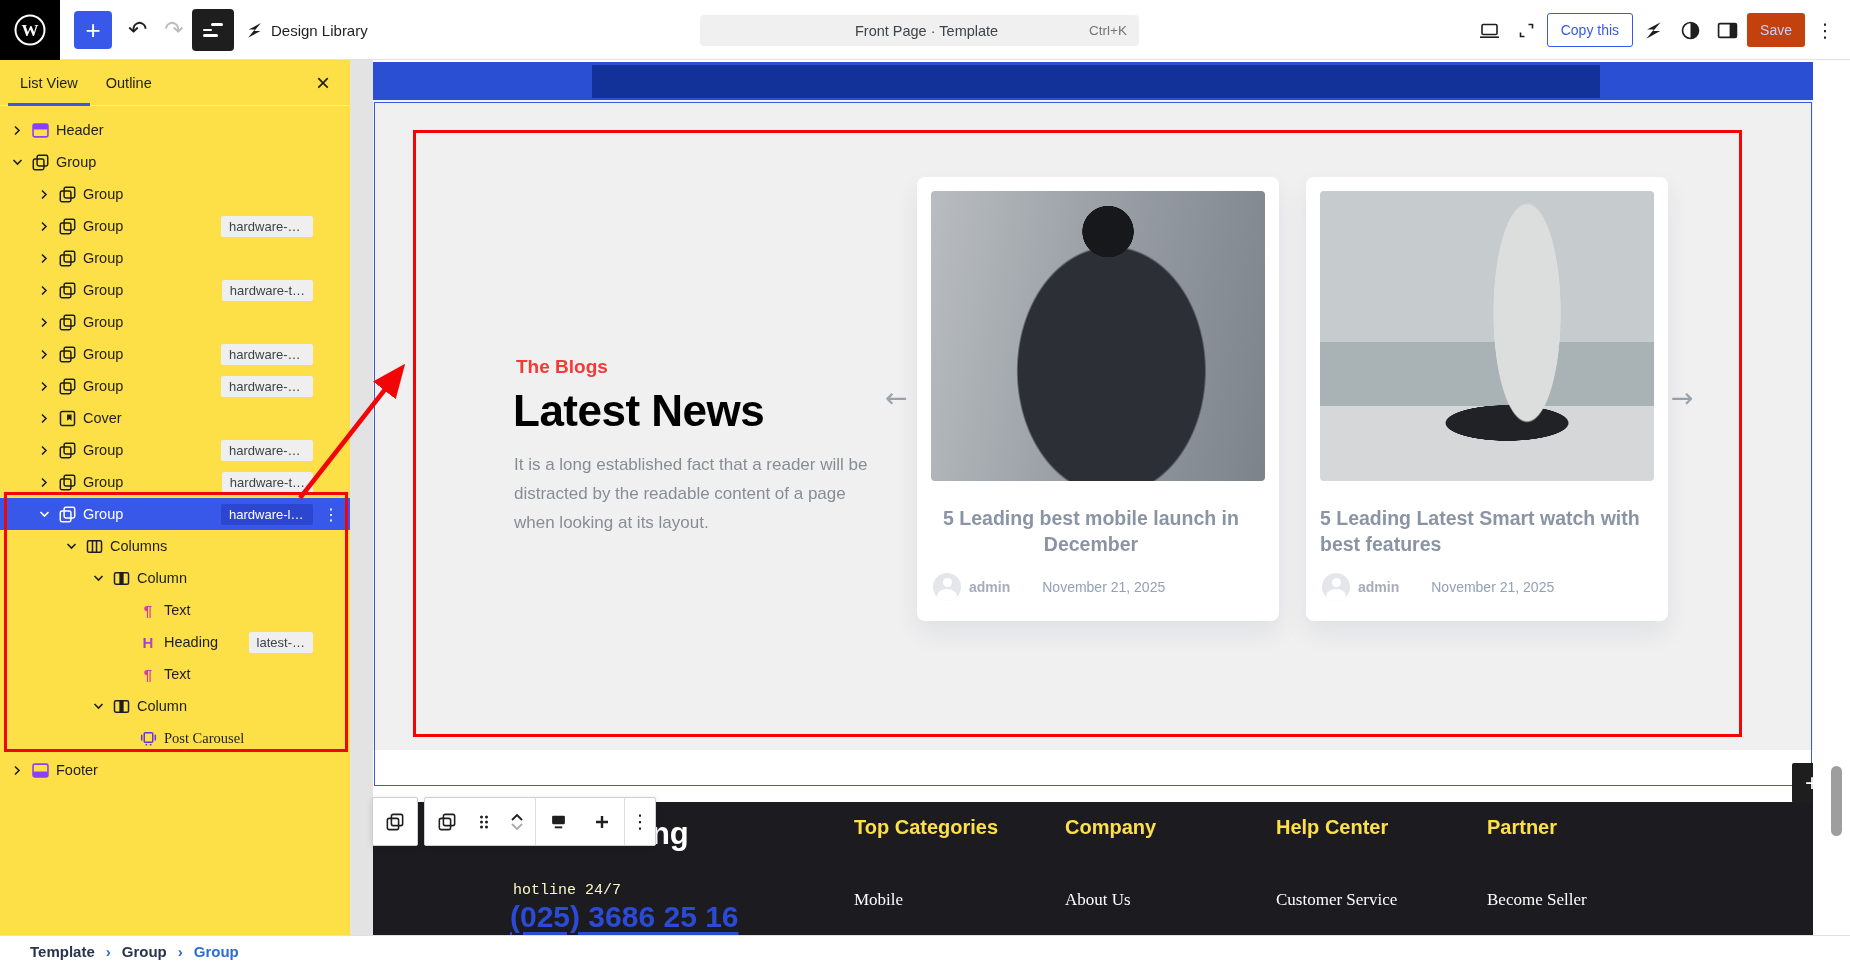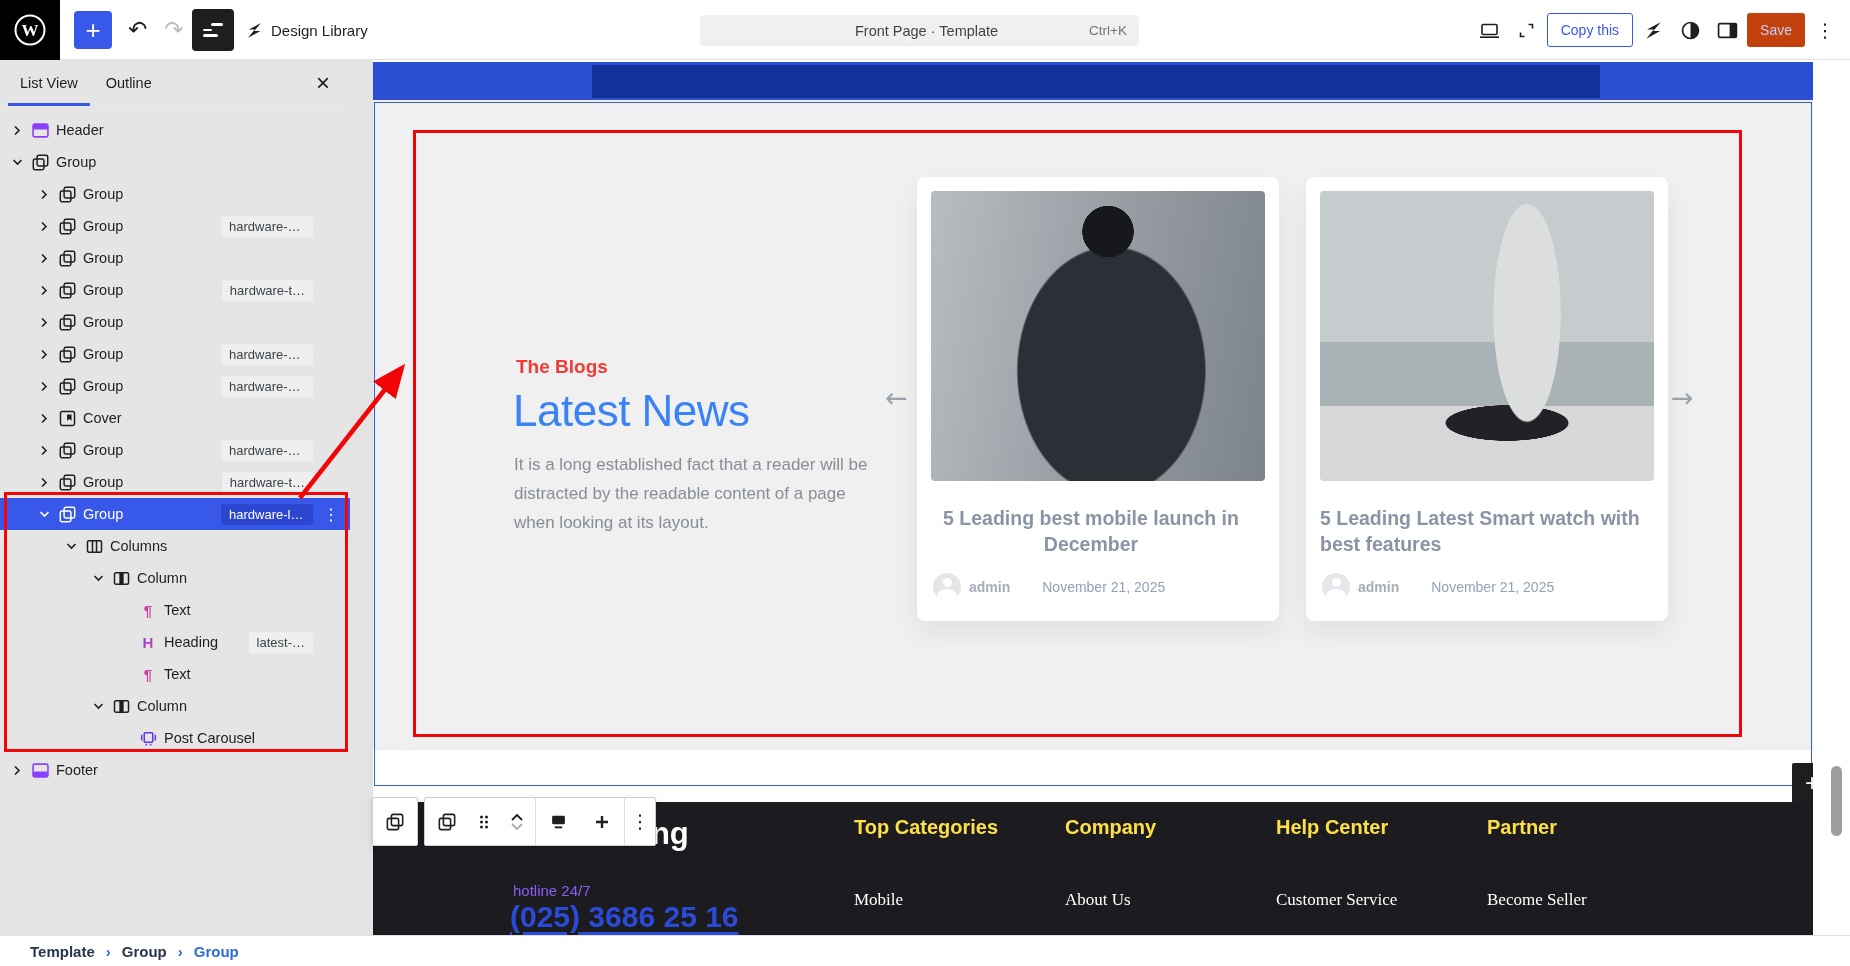--- a/index.html
+++ b/index.html
@@ -20,21 +20,21 @@
   .cmd-bar { position:absolute; left:700px; top:15px; width:439px; height:31px; background:#f0f0f0; border-radius:4px; display:flex; align-items:center; }
   .cmd-title { flex:1; text-align:center; font-size:14.5px; color:#3c434a; padding-left:64px; }
   .cmd-short { font-size:13.5px; color:#757575; padding-right:12px; }
   .top-right { position:absolute; right:8px; top:0; height:60px; display:flex; align-items:center; gap:3px; }
   .tbtn { width:34px; height:34px; display:flex; align-items:center; justify-content:center; color:#1e1e1e; }
   .copy-btn { height:34px; padding:0 13px; border:1px solid var(--accent,#3858e9); color:var(--accent,#3858e9); border-radius:3px; background:#fff; font-size:14px; display:flex; align-items:center; }
   .save-btn { height:34px; padding:0 13px; background:#c2410c; color:#c7d0f8; border-radius:3px; font-size:14px; display:flex; align-items:center; }
   .kebab { font-size:19px; color:#1e1e1e; letter-spacing:0; }
 
   
-  .sidebar { position:absolute; left:0; top:60px; width:350px; height:875px; background:#e5e5e5; z-index:30; }
+  .sidebar { position:absolute; left:0; top:60px; width:350px; height:875px; background:#fde047; z-index:30; }
   .sb-head { position:relative; height:46px; border-bottom:1px solid #e6e6e6; display:flex; align-items:flex-end; padding-left:6px; }
   .sb-tab { position:relative; padding:0 14px; height:44px; display:flex; align-items:center; font-size:14.5px; color:#1e1e1e; }
   .sb-tab.active::after { content:""; position:absolute; left:2px; right:2px; bottom:-1px; height:3px; background:var(--accent,#3858e9); }
   .sb-close { position:absolute; right:12px; top:8px; width:30px; height:30px; display:flex; align-items:center; justify-content:center; font-size:24px; color:#1e1e1e; }
   .tree { position:absolute; left:0; top:54px; width:350px; }
   .trow { position:relative; height:32px; display:flex; align-items:center; gap:7px; font-size:14.5px; color:#1e1e1e; padding-right:52px; }
   .trow .chev { width:14px; height:14px; flex:0 0 14px; display:flex; align-items:center; justify-content:center; color:#1e1e1e; }
   .trow .chev.none { visibility:hidden; }
   .trow .bicon { width:18px; height:18px; flex:0 0 18px; display:flex; align-items:center; justify-content:center; color:#1e1e1e; }
   .trow .lbl { white-space:nowrap; }
@@ -47,21 +47,21 @@
   .glyph-head { font-weight:700; font-size:15px; background:linear-gradient(120deg,#7b3bed,#e0459b); -webkit-background-clip:text; background-clip:text; color:transparent; }
 
   
   .gutter { position:absolute; left:350px; top:60px; width:23px; height:875px; background:#e3e3e3; }
   .canvas { position:absolute; left:373px; top:60px; width:1440px; height:875px; background:#fff; overflow:hidden; z-index:5; }
   .banner { position:absolute; left:0; top:2px; width:1440px; height:38px; background:var(--banner-blue,#2a4fd2); }
   .banner-dark { position:absolute; left:219px; top:5px; width:1008px; height:33px; background:var(--banner-blue-dark,#12329a); }
   .section-bg { position:absolute; left:0; top:40px; width:1440px; height:650px; background:#f0f0f1; }
   .sel-outline { position:absolute; left:1px; top:42px; width:1438px; height:684px; border:1.6px solid #3a5bd9; }
   .eyebrow { position:absolute; left:143px; top:296px; font-size:19px; font-weight:600; color:var(--eyebrow-red,#f23b36); }
-  .big-head { position:absolute; left:140px; top:326px; font-size:44px; font-weight:400; letter-spacing:-0.5px; color:#3b82f6; }
+  .big-head { position:absolute; left:140px; top:326px; font-size:44px; font-weight:700; letter-spacing:-0.5px; color:#000000; }
   .desc { position:absolute; left:141px; top:390px; width:358px; font-size:17px; line-height:1.72; color:#878d96; }
   .car-arrow { position:absolute; font-family:"DejaVu Sans",sans-serif; font-size:27px; color:#9aa2ab; top:322px; }
   .car-arrow.left { left:512px; } .car-arrow.right { left:1298px; }
   .pcard { position:absolute; top:117px; width:362px; height:444px; background:#fff; border-radius:8px; box-shadow:0 12px 26px rgba(20,30,60,.07); }
   .pcard .pimg { position:absolute; left:14px; top:14px; width:334px; height:290px; border-radius:4px; }
   .pcard .ptitle { position:absolute; left:14px; top:328px; width:320px; font-size:19.5px; line-height:1.35; font-weight:600; color:#8a94a4; }
   .pcard .pmeta { position:absolute; left:16px; top:396px; display:flex; align-items:center; gap:8px; }
   .avatar { width:28px; height:28px; border-radius:50%; background:#e4e6ea; position:relative; overflow:hidden; }
   .avatar::before { content:""; position:absolute; left:9.5px; top:5px; width:9px; height:9px; border-radius:50%; background:#fff; }
   .avatar::after { content:""; position:absolute; left:4px; top:16px; width:20px; height:14px; border-radius:50%; background:#fff; }
@@ -72,21 +72,21 @@
       radial-gradient(ellipse 95px 125px at 54% 62%, #2c2f36 98%, transparent 100%),
       linear-gradient(100deg,#b9bdc1 0%,#9aa0a6 45%,#7d838a 100%); }
   .img2 { background:
       radial-gradient(ellipse 34px 110px at 62% 42%, #dcdddd 98%, transparent 100%),
       radial-gradient(ellipse 62px 18px at 56% 80%, #202226 98%, transparent 100%),
       linear-gradient(to bottom, #c6cbce 0 52%, #a9b2b5 52% 74%, #d6d7d8 74%); }
 
   
   .site-footer { position:absolute; left:0; top:742px; width:1440px; height:133px; background:var(--footer-background,#1c1c20); }
   .sf-brand { position:absolute; left:139px; top:14px; font-size:31px; font-weight:800; color:#fff; }
-  .sf-hotline { position:absolute; left:140px; top:80px; font-size:15px; color:#8b5cf6; }
+  .sf-hotline { position:absolute; left:140px; top:80px; font-size:15px; color:#fef9c3;font-family:Liberation Mono, monospace; }
   .sf-phone { position:absolute; left:137px; top:98px; font-size:30px; font-weight:800; color:var(--phone-link-blue,#2b4bd7); text-decoration:underline; text-decoration-thickness:2.5px; text-underline-offset:5px; }
   .sf-col { position:absolute; top:0; width:200px; }
   .sf-col h4 { position:absolute; top:14px; font-size:20px; font-weight:700; color:#fde047; white-space:nowrap; }
   .sf-col .sf-item { position:absolute; top:88px; font-size:17px; color:#fff; font-family:"Liberation Serif",serif; white-space:nowrap; }
 
   
   .add-block { position:absolute; left:1419px; top:703px; width:40px; height:40px; background:#1e1e1e; color:#fff; font-size:24px; display:flex; align-items:center; justify-content:center; border-radius:2px; z-index:8; }
   .scroll-thumb { position:absolute; left:1831px; top:766px; width:11px; height:70px; background:#9e9e9e; border-radius:6px; z-index:6; }
 
   
@@ -448,21 +448,21 @@
             </svg>
           </span>
           <span class="bicon">
             <svg class="icon" width="17" height="17" viewBox="0 0 16 16">
               <rect x="1.4" y="2.6" width="13.2" height="10.8" rx="1.4" stroke="currentColor" stroke-width="1.4" fill="none"></rect>
               <rect x="6" y="2.6" width="4" height="10.8" fill="currentColor"></rect>
             </svg>
           </span>
           <span class="lbl">Column</span>
         </div>
-        <div class="trow" style="padding-left: 118px;">
+        <div class="trow" style="padding-left: 118px; font-family: Liberation Serif, serif;">
           <span class="chev none"></span>
           <span class="bicon">
             <svg class="icon" width="17" height="17" viewBox="0 0 16 16">
               <rect x="4" y="2.6" width="8" height="9" rx="1" fill="none" stroke="#6633e8" stroke-width="1.4"></rect>
               <path d="M1.6 4.4 v5.4 M14.4 4.4 v5.4" stroke="#6633e8" stroke-width="1.4"></path>
               <circle cx="6" cy="13.8" r="0.9" fill="#6633e8"></circle>
               <circle cx="10" cy="13.8" r="0.9" fill="#6633e8"></circle>
             </svg>
           </span>
           <span class="lbl">Post Carousel</span>

